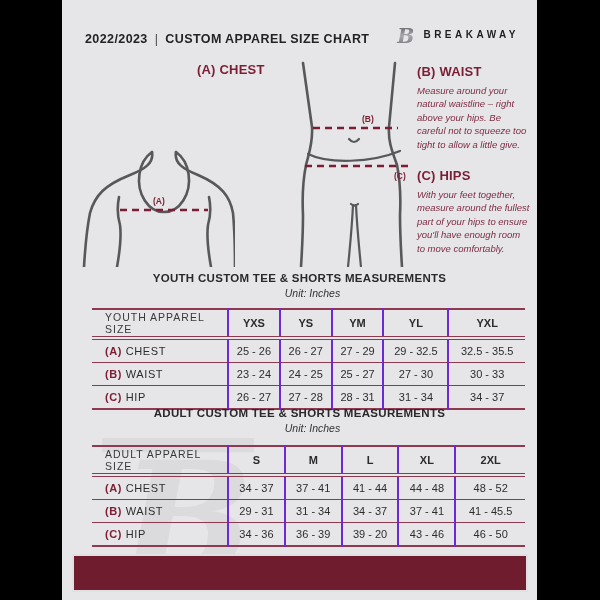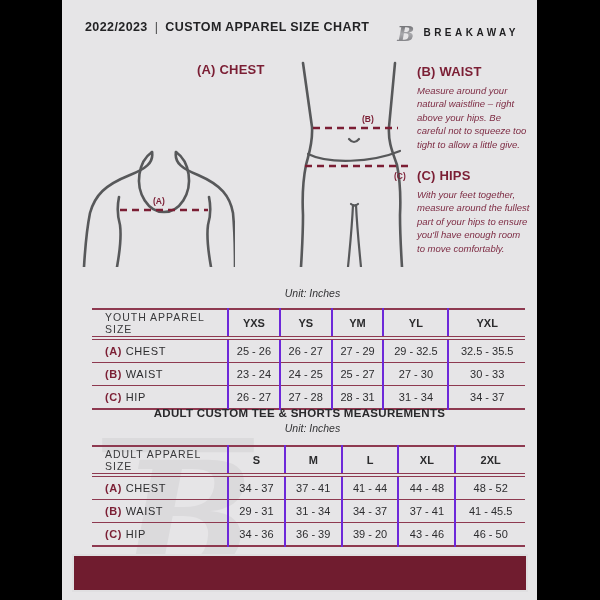--- a/index.html
+++ b/index.html
@@ -1,21 +1,21 @@
 <!DOCTYPE html>
 <html><head>
 <meta charset="utf-8">
 <style>
   html,body{margin:0;padding:0;width:600px;height:600px;background:#000;overflow:hidden;
     font-family:"Liberation Sans",sans-serif;}
   .page{position:absolute;left:62px;top:0;width:475px;height:600px;background:#e6e5e7;overflow:hidden;}
 
   
   .header{position:absolute;left:23px;top:20px;width:434px;height:26px;display:flex;
-    justify-content:space-between;align-items:flex-start;z-index:2;}
+    justify-content:space-between;align-items:flex-end;z-index:2;}
   .header-title{font-size:12.5px;font-weight:bold;letter-spacing:.4px;color:#232325;white-space:nowrap;}
   .header-title .divider{font-weight:400;color:#4a4a4c;padding:0 7px;}
   .brand{display:flex;align-items:center;gap:7px;}
   .brand-name{font-size:10px;font-weight:bold;letter-spacing:3.5px;color:#1e1e20;}
 
   
   .guide-title{position:absolute;font-size:13px;font-weight:bold;color:#7b1e34;letter-spacing:.2px;z-index:2;}
   .guide-body{position:absolute;font-size:9.5px;font-style:italic;line-height:1.42;color:#7e2c44;z-index:2;}
   .fig{position:absolute;z-index:1;}
 
@@ -110,20 +110,21 @@
   <div class="guide-body" style="left:355px;top:84px;width:113px">Measure around your natural waistline – right above your hips. Be careful not to squeeze too tight to allow a little give.</div>
 
   <div class="guide-title" style="left:355px;top:168px">(C) HIPS</div>
   <div class="guide-body" style="left:355px;top:188px;width:113px">With your feet together, measure around the fullest part of your hips to ensure you'll have enough room to move comfortably.</div>
 
   <svg class="watermark" width="200" height="180" viewBox="0 0 42 38">
     <path d="M5 7 L37 7" stroke="#dbdadc" stroke-width="3" fill="none"></path>
     <text x="9" y="34" font-family="DejaVu Serif, serif" font-style="italic" font-weight="bold" font-size="33" fill="#dbdadc">B</text>
   </svg>
 
+  <div class="section-title" style="top:272px">YOUTH CUSTOM TEE &amp; SHORTS MEASUREMENTS</div>
   <div class="section-unit" style="top:287px">Unit: Inches</div>
 
   <table class="size-table" style="top:308px">
     <colgroup>
         <col class="c-label">
         <col>
         <col>
         <col>
         <col>
         <col>

